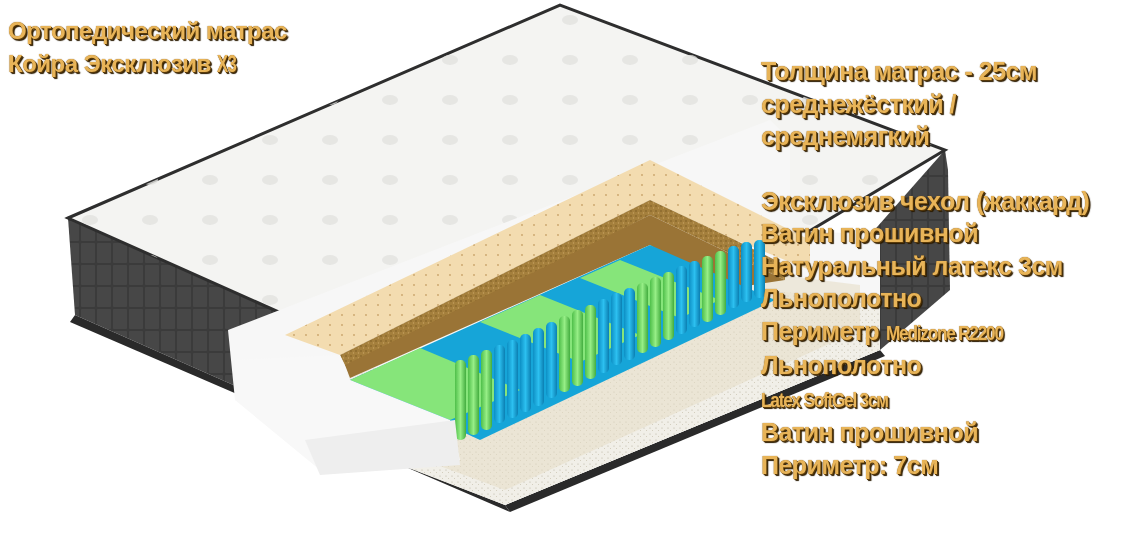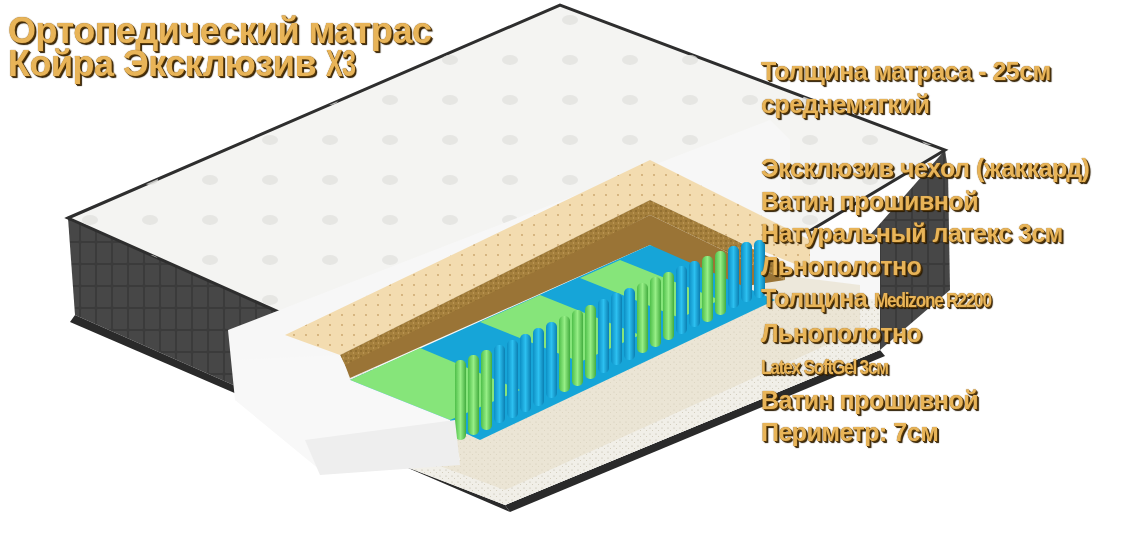--- a/index.html
+++ b/index.html
@@ -8,21 +8,21 @@
       background: #ffffff; position: relative;
       font-family: "Liberation Sans", "DejaVu Sans", sans-serif;
     }
     .gold-text {
       color: #e8b458;
       font-weight: bold;
       text-shadow: 1px 1px 0 #5a3a08, 2px 2px 1px #2a1a00, 0 0 1px #7a5010;
       letter-spacing: -0.5px;
       white-space: nowrap;
     }
-    .title-block { position: absolute; left: 8px; top: 14px; font-size: 36px; line-height: 33px; }
+    .title-block { position: absolute; left: 8px; top: 14px; font-size: 24px; line-height: 33px; }
     .specs { position: absolute; left: 761px; top: 55px; font-size: 25px; line-height: 32.5px; }
     .specs .gap { height: 32px; }
     .specs .narrow { font-size: 21px; letter-spacing: -1.5px; transform: scaleX(0.82); transform-origin: left center; display: inline-block; }
     .specs .line { display: block; }
     .scene { position: absolute; left: 0; top: 0; width: 1140px; height: 535px; }
   </style>
 </head>
 <body>
 
 <svg class="scene" viewBox="0 0 1140 535" width="1140" height="535">
@@ -120,25 +120,26 @@
 </svg>
 
 <div class="title-block gold-text">
   <div>Ортопедический матрас</div>
   <div>
     <span>Койра Эксклюзив </span><span style="display:inline-block;transform:scaleX(0.7);transform-origin:left center;letter-spacing:-1px;">X3</span>
   </div>
 </div>
 
 <div class="specs gold-text">
-  <span class="line">Толщина матраса - 25см</span>
+  <span class="line">Толщина матрас - 25см</span>
+  <span class="line">среднежёсткий /</span>
   <span class="line">среднемягкий</span>
   <div class="gap"></div>
   <span class="line">Эксклюзив чехол (жаккард)</span>
   <span class="line">Ватин прошивной</span>
   <span class="line">Натуральный латекс 3см</span>
   <span class="line">Льнополотно</span>
-  <span class="line"><span>Толщина </span><span class="narrow">Medizone R2200</span></span>
+  <span class="line"><span>Периметр </span><span class="narrow">Medizone R2200</span></span>
   <span class="line">Льнополотно</span>
   <span class="line"><span class="narrow">Latex SoftGel 3см</span></span>
   <span class="line">Ватин прошивной</span>
   <span class="line">Периметр: 7см</span>
 </div>
 
 </body></html>

